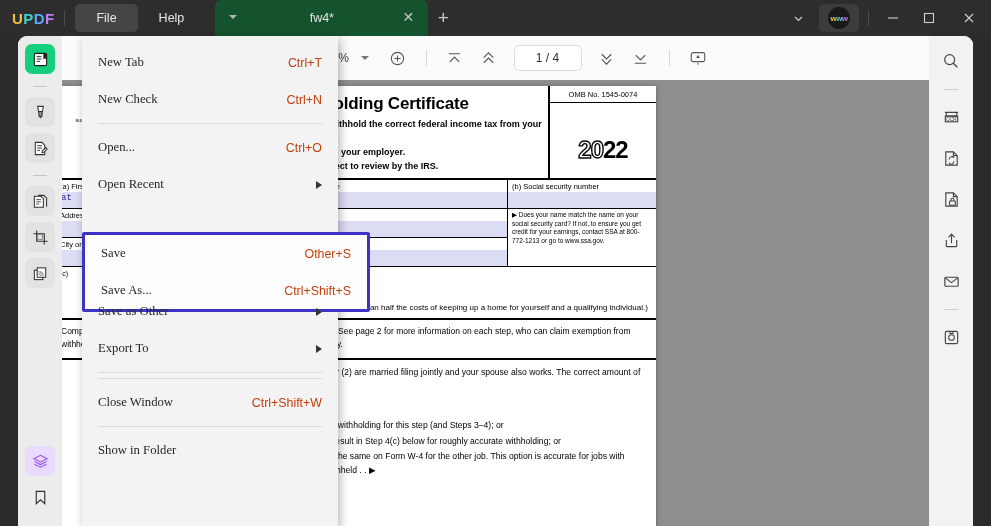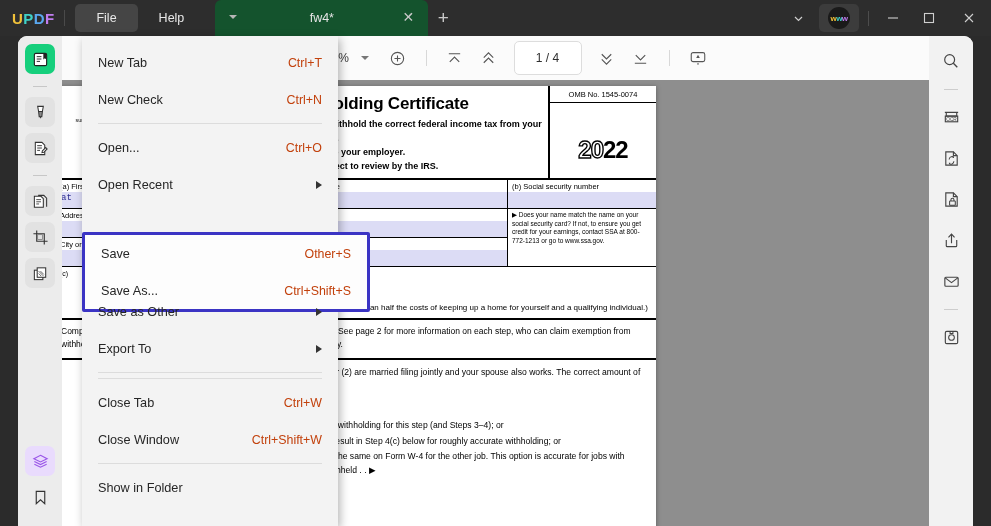--- a/index.html
+++ b/index.html
@@ -118,21 +118,21 @@
   .zoomval {
     font-size: 12px; color: #3a3a3a; min-width: 42px; text-align: center;
     margin: 0 2px;
   }
   .zcaret {
     width: 0; height: 0; border-left: 4px solid transparent;
     border-right: 4px solid transparent; border-top: 4px solid #777; margin: 0 12px 0 4px;
   }
   .tbsep { width: 1px; height: 16px; background: #d8d8d8; margin: 0 11px; }
   .pagebox {
-    width: 68px; height: 34px; border: 1px solid #ddd; border-radius: 5px;
+    width: 68px; height: 26px; border: 1px solid #ddd; border-radius: 5px;
     background: #fff; display: flex; align-items: center; justify-content: center;
     font-size: 12px; color: #2e2e2e; margin: 0 8px;
   }
 
   
   .viewport {
     position: absolute; left: 44px; top: 44px; right: 44px; bottom: 0;
     background: #8e8e8e; overflow: hidden;
   }
   .page {
@@ -197,21 +197,21 @@
   .menu {
     position: absolute; left: 82px; top: 36px; width: 256px; height: 490px;
     background: #f3f3f3; box-shadow: 2px 3px 9px rgba(0,0,0,.3);
     padding-top: 8px; z-index: 50;
   }
   .mi {
     position: relative; height: 37px; display: flex; align-items: center;
     padding: 0 16px; font-size: 12.7px; color: #262626;
     font-family: "Liberation Sans", sans-serif;
   }
-  .mi .mlabel { flex: 1; }
+  .mi .mlabel { flex: 1; font-family: Liberation Serif, serif; }
   .mi .mkey { color: #c2410c; font-size: 12.4px; }
   .mi .marrow {
     width: 0; height: 0; border-top: 4.5px solid transparent;
     border-bottom: 4.5px solid transparent; border-left: 6px solid #333;
   }
   .msep { height: 1px; background: #dcdcdc; margin: 5px 16px; }
   .mhl {
     position: absolute; left: 0; width: 288px; border: 3px solid #3b34c4;
     background: #fdfdfd; border-radius: 2px;
   }
@@ -566,24 +566,20 @@
       <span class="mlabel">Save as Other</span>
       <span class="marrow"></span>
     </div>
     <div class="mi">
       <span class="mlabel">Export To</span>
       <span class="marrow"></span>
     </div>
     <div class="msep"></div>
     <div class="msep"></div>
     <div class="mi">
-      <span class="mlabel">Close Tab</span>
-      <span class="mkey">Ctrl+W</span>
-    </div>
-    <div class="mi">
       <span class="mlabel">Close Window</span>
       <span class="mkey">Ctrl+Shift+W</span>
     </div>
     <div class="msep"></div>
     <div class="mi">
       <span class="mlabel">Show in Folder</span>
     </div>
 
   </div>
 

